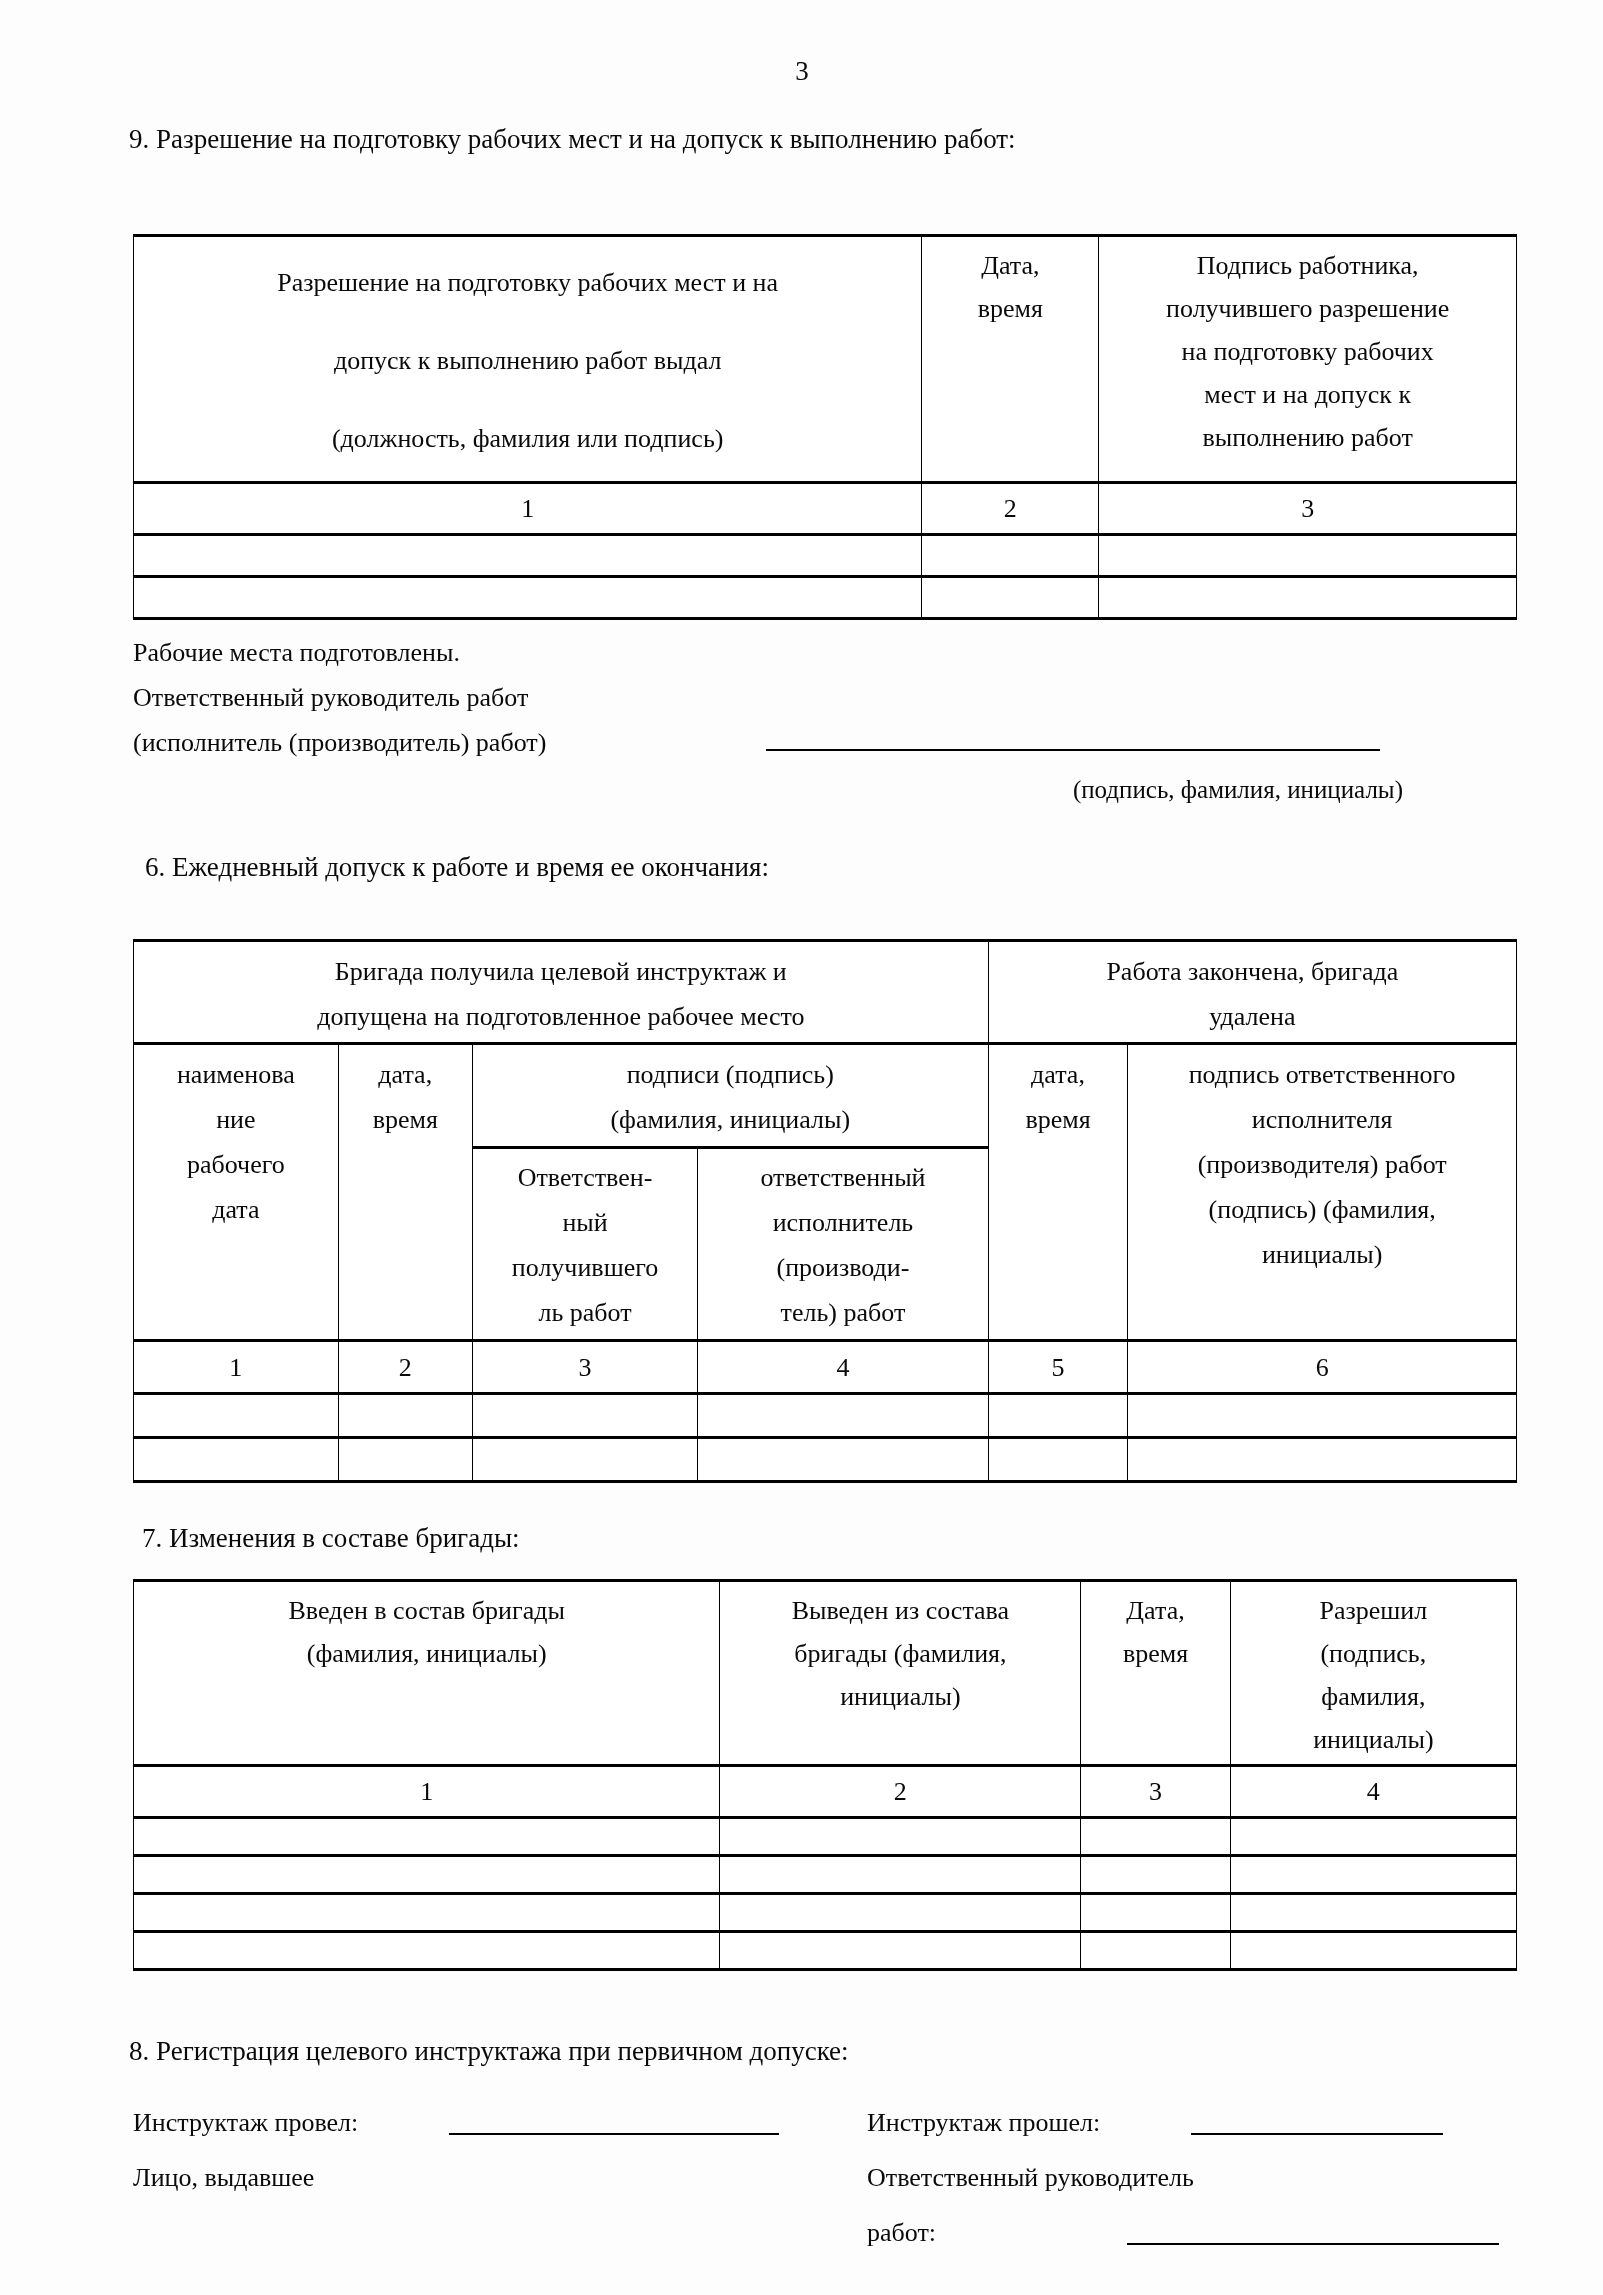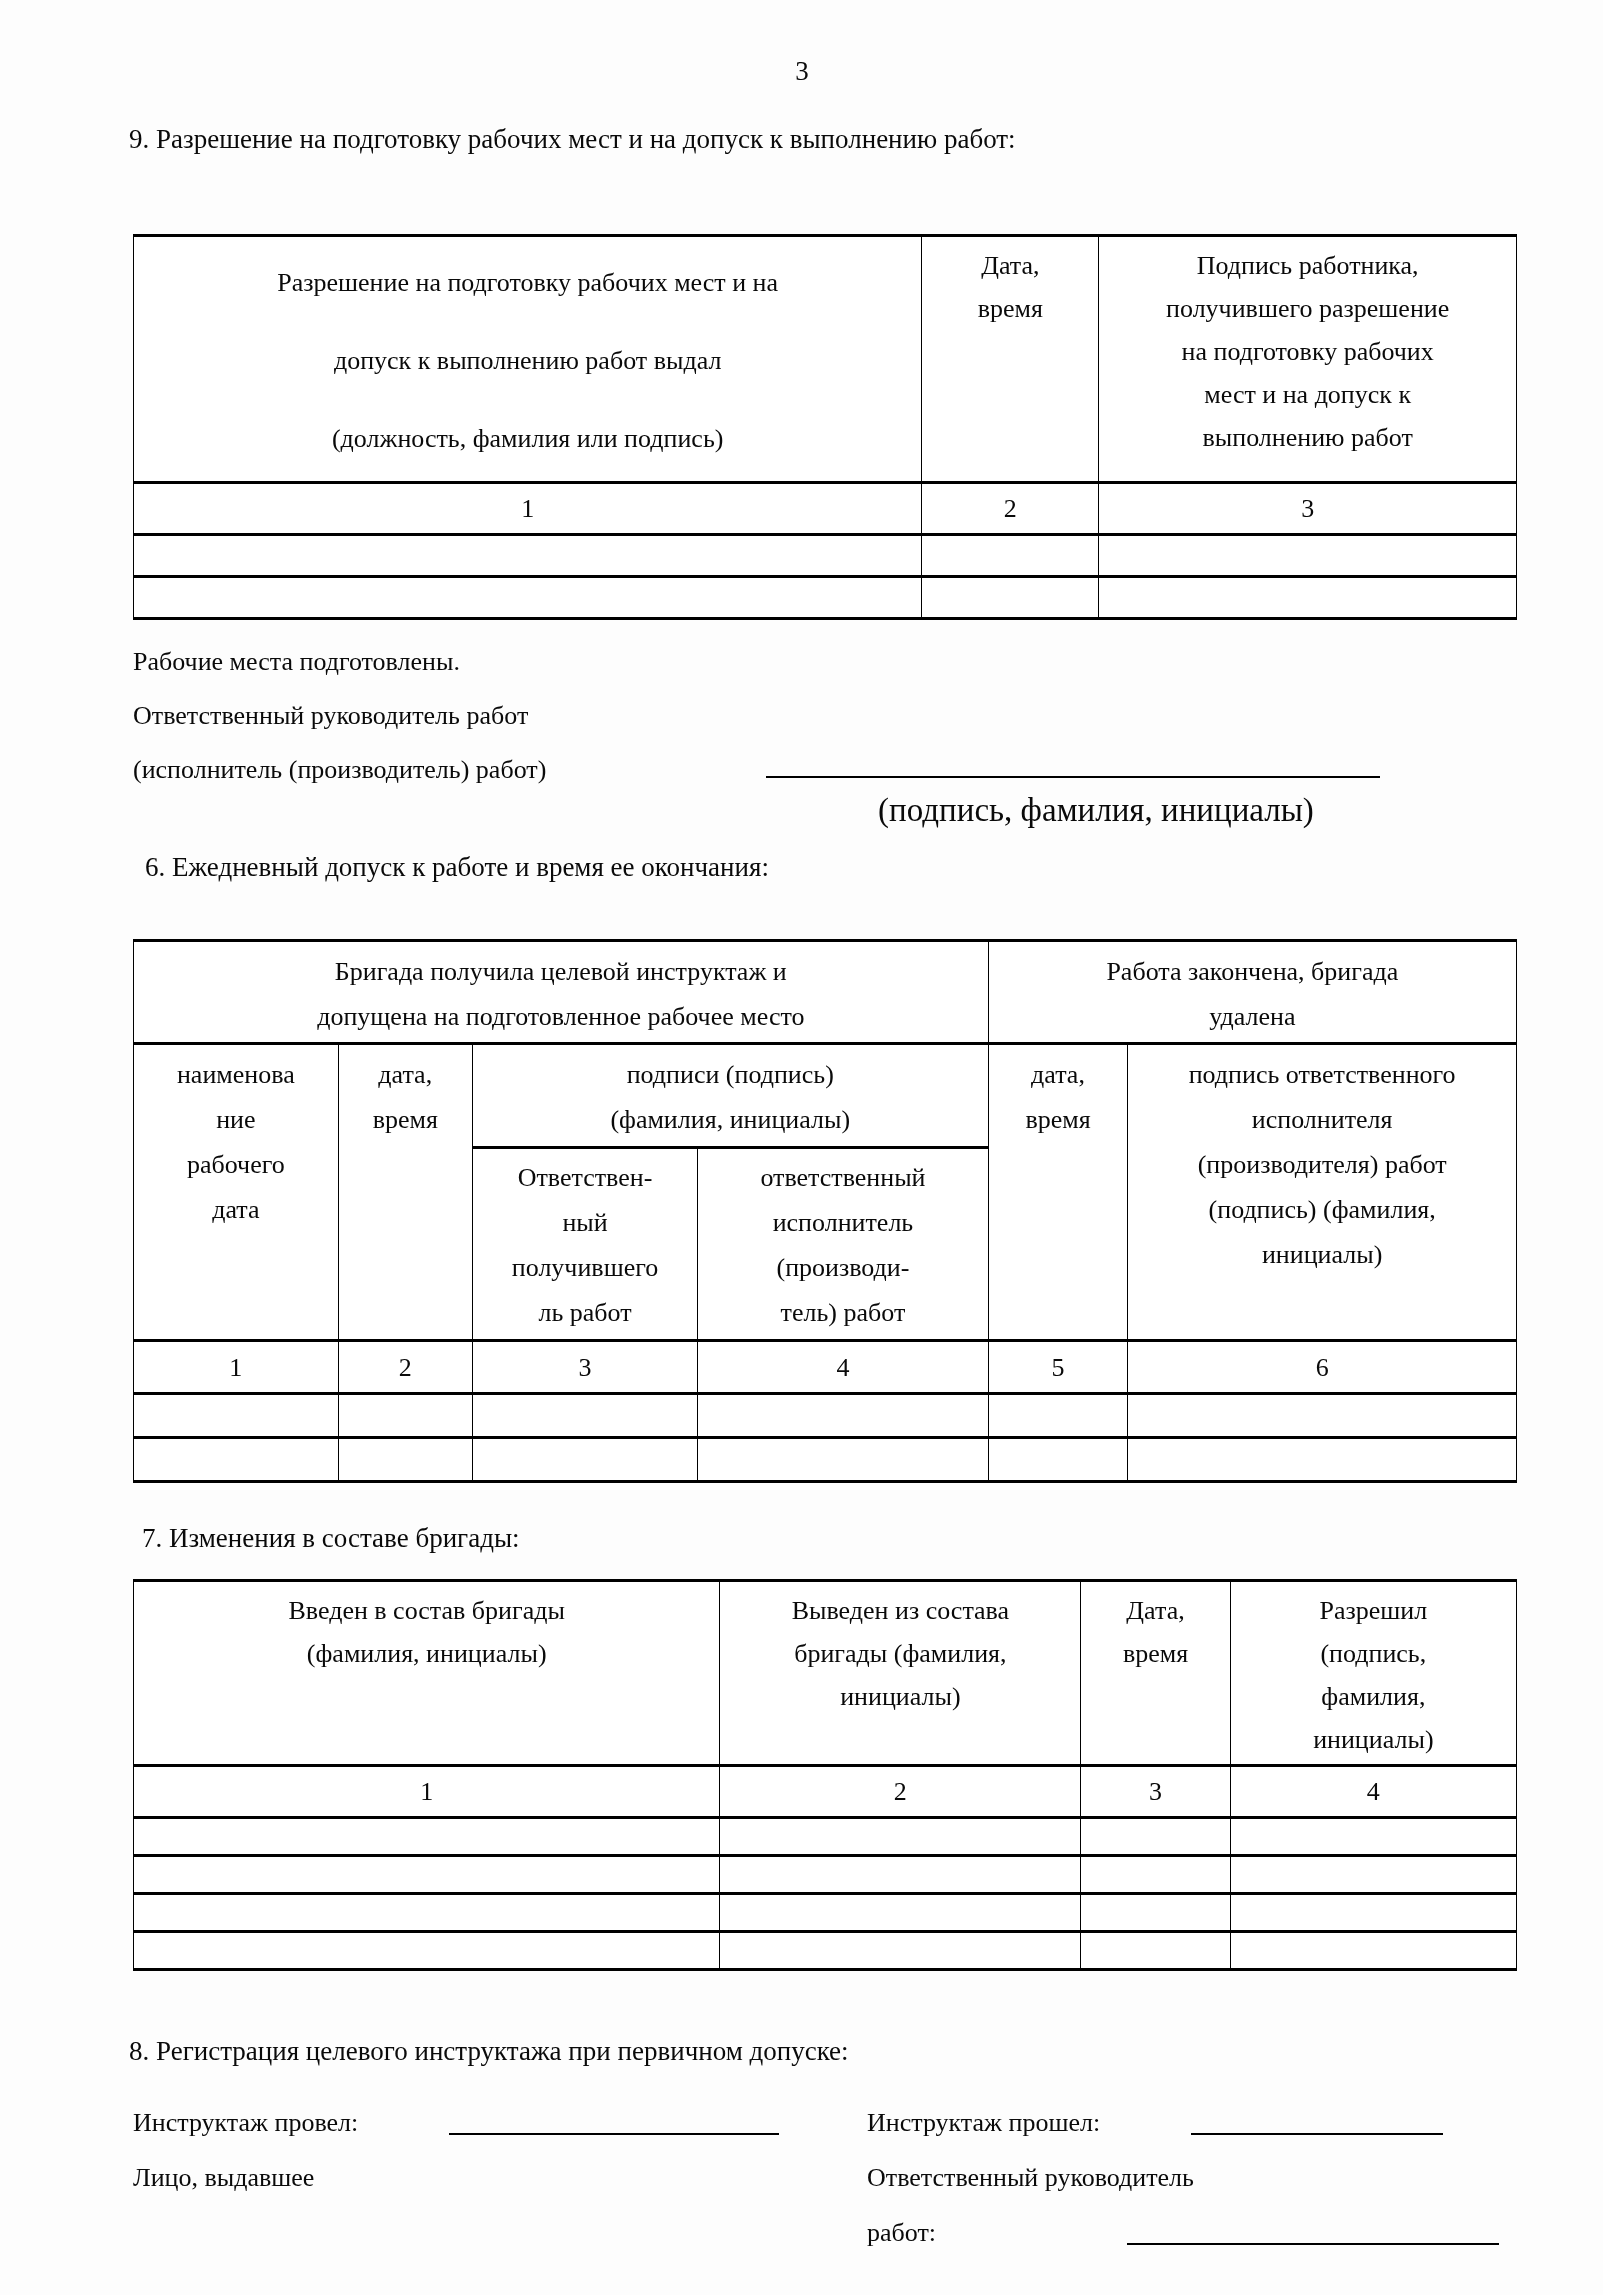--- a/index.html
+++ b/index.html
@@ -25,24 +25,24 @@
     font-size:26px;
   }
   .pre{white-space:pre-line;}
   .t13 th,.t13 td{line-height:43px;}
   .t2  th,.t2  td{line-height:45px;}
   .dbl{line-height:78px !important;}
   tr.nums td{height:39px;vertical-align:middle;padding:2.6px;}
   tr.blank td{padding:0;}
   .rh66 td{height:39px;} .rh70 td{height:41px;} .rh62 td{height:35px;}
 
-  .note-line{line-height:45px;white-space:nowrap;margin-top:9px;}
+  .note-line{line-height:45px;white-space:nowrap;}
   .sig-row{display:flex;align-items:baseline;}
   .fill{display:inline-block;height:0.85em;border-bottom:2.6px solid #000;}
-  .sig-caption{width:614px;margin-left:656px;margin-top:0;text-align:center;font-size:33px;}
+  .sig-caption{width:614px;margin-left:656px;margin-top:11px;text-align:right;font-size:25px;}
 
   .s8{display:flex;width:1384px;}
   .s8 .colL{width:734px;}
   .s8 .colR{width:650px;}
   .s8 .row{display:flex;align-items:center;height:55px;white-space:nowrap;}
 </style>
 </head>
 <body>
 
 <div class="sheet">

